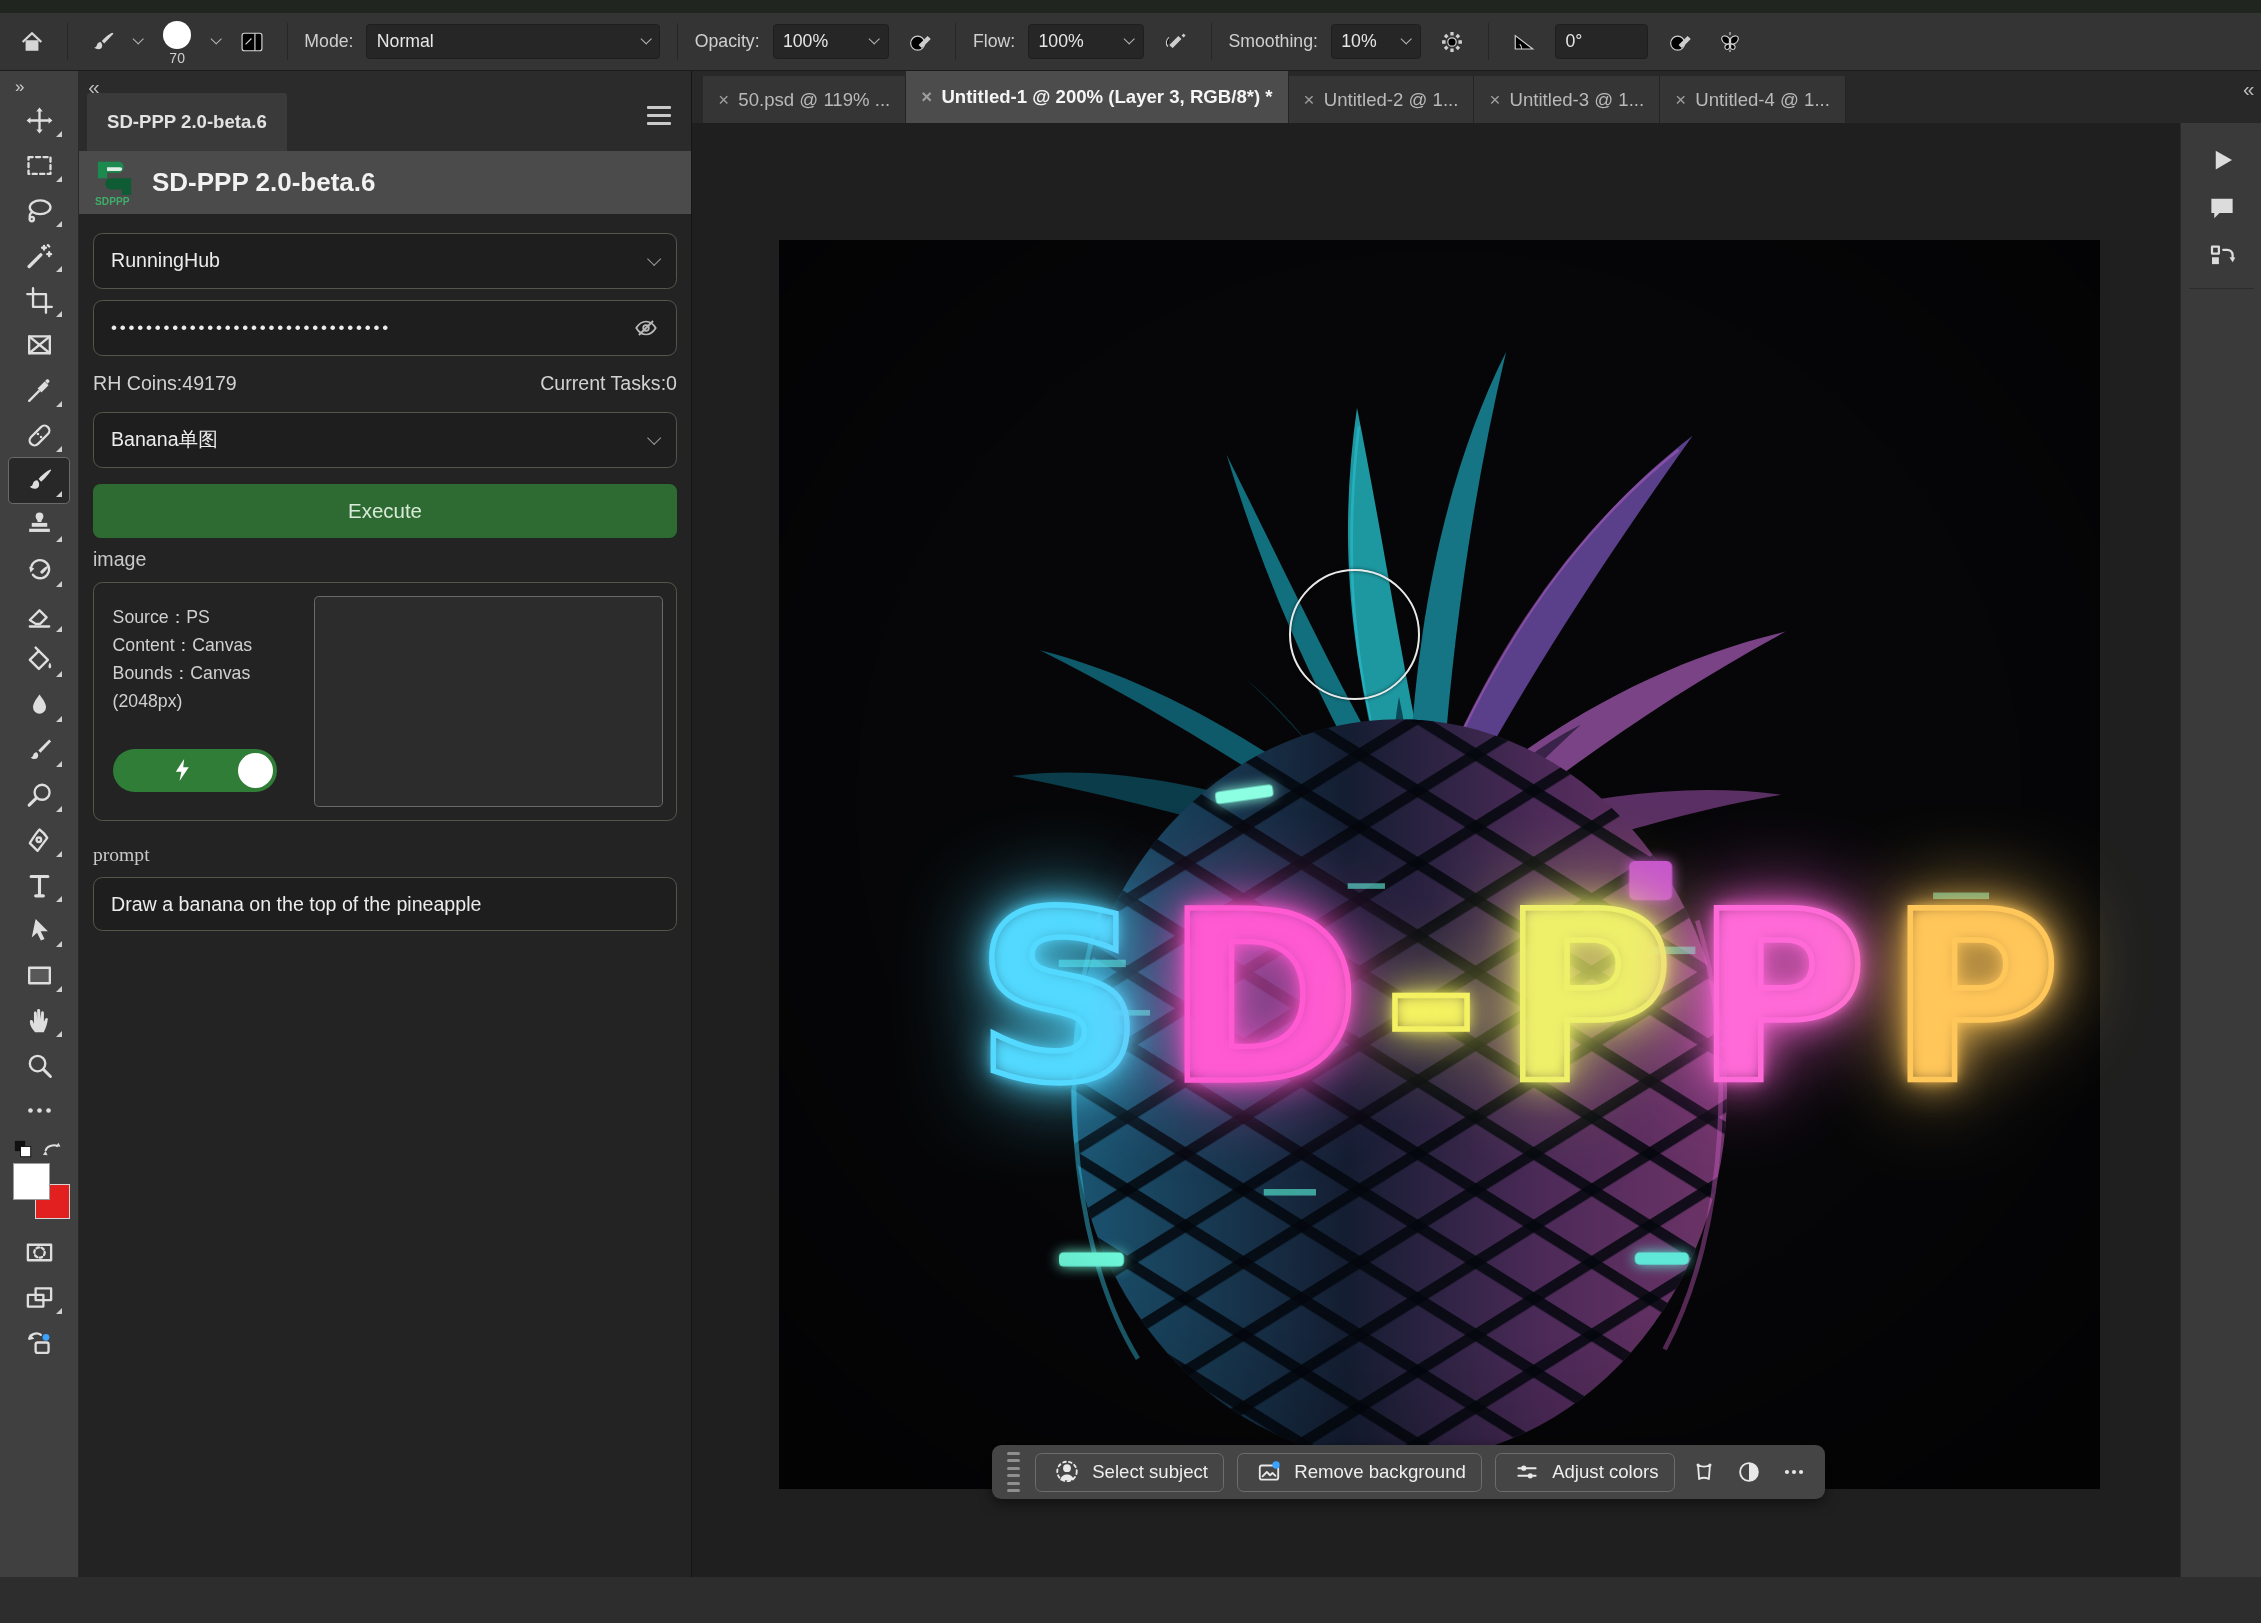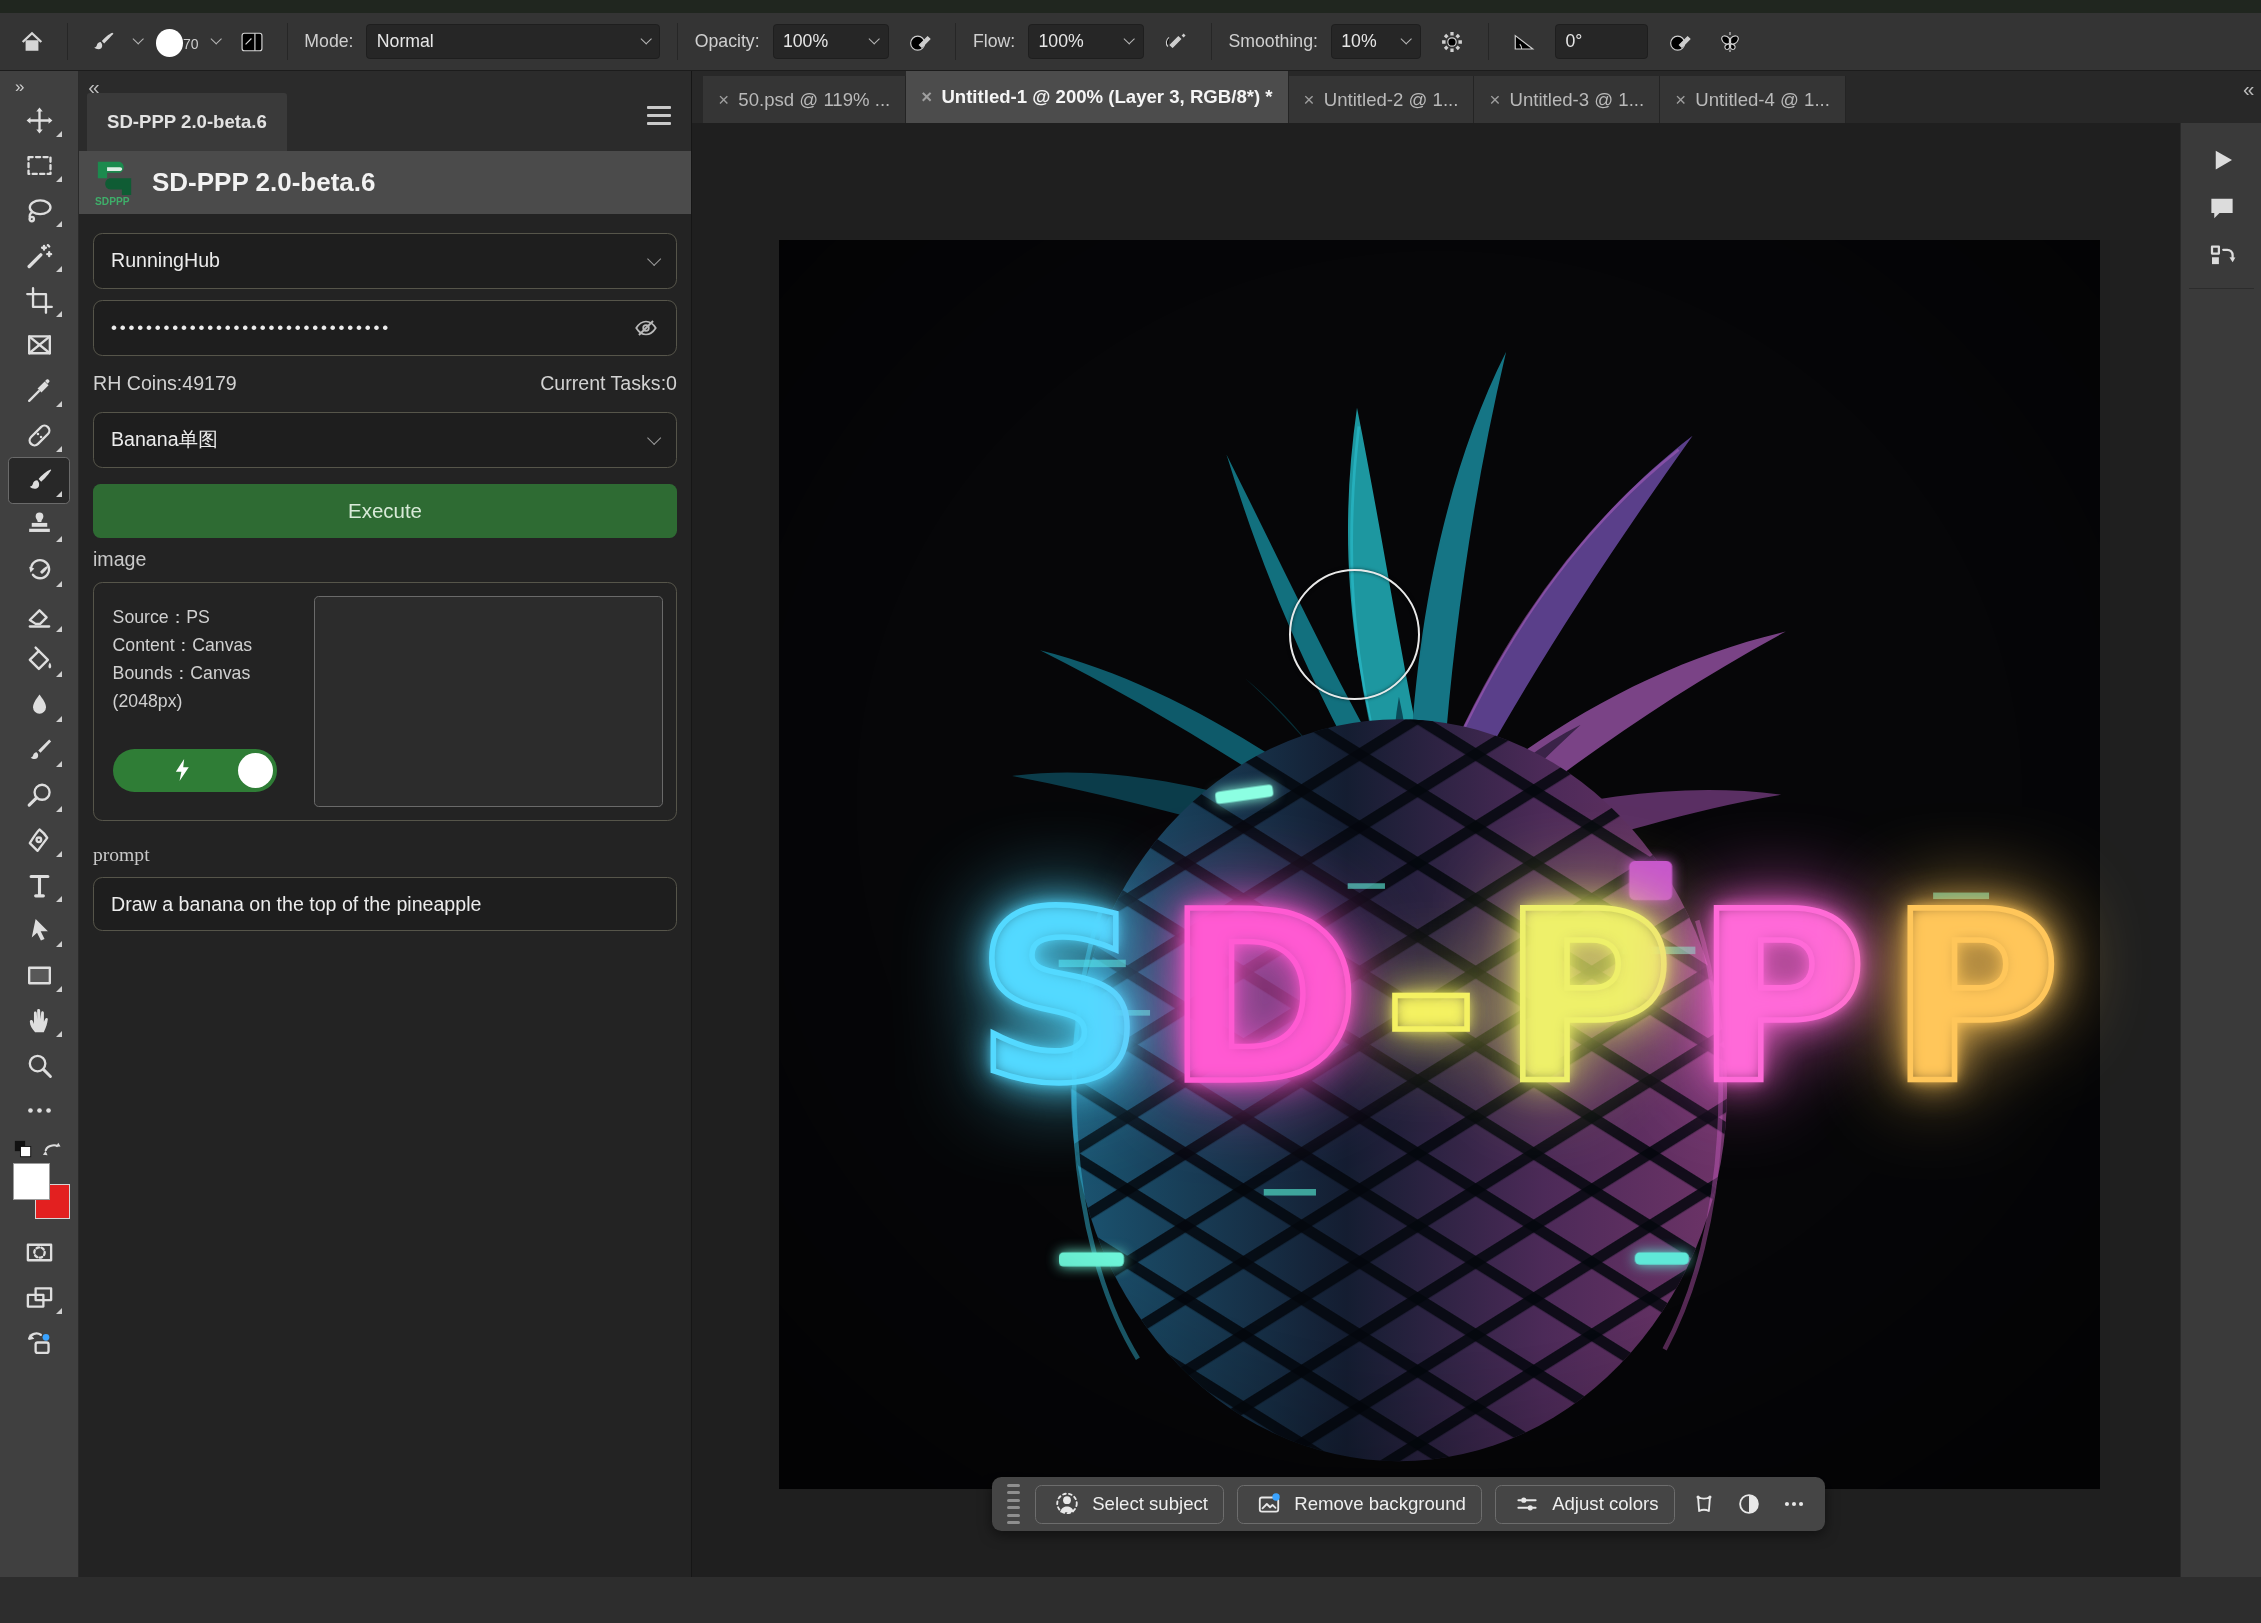--- a/index.html
+++ b/index.html
@@ -15,21 +15,21 @@
   .light { width:20.5px; height:20.5px; border-radius:50%; }
   .l-red{background:#ff5f57;} .l-yel{background:#febc2e;} .l-grn{background:#28c840;}
   .wtitle { position:absolute; left:50%; top:50%; transform:translate(-50%,-50%);
             font-size:20.5px; font-weight:bold; color:#e4e4e4; }
 
   .optionsbar { height:58px; background:#343434; border-bottom:0.9px solid #1c1c1c;
                 display:flex; align-items:center; gap:13px; padding:0 13px; font-size:17.7px; }
   .ob-sep { width:0.9px; height:37px; background:#262626; margin:0 3.7px; }
   .ob-ic { display:flex; align-items:center; justify-content:center; width:37px; height:37px; }
   .ob-ic svg { width:28px; height:28px; }
-  .brushtip { display:flex; flex-direction:row; align-items:center; width:43px; margin-top:3.7px; }
+  .brushtip { display:flex; flex-direction:column; align-items:center; width:43px; margin-top:3.7px; }
   .tipcircle { width:28px; height:28px; border-radius:50%; background:#fff; }
   .tipnum { font-size:14px; color:#cfcfcf; margin-top:0.9px; }
   .sel { display:flex; align-items:center; justify-content:space-between; gap:9.3px;
          background:#262626; border:0.9px solid #1e1e1e; border-radius:3.7px;
          height:35px; padding:0 9.3px; color:#e6e6e6;text-align:center; }
   .chev { width:8.4px; height:8.4px; border-right:1.9px solid #b5b5b5; border-bottom:1.9px solid #b5b5b5;
           transform:rotate(45deg); margin-top:-3.7px; flex:0 0 auto; }
   .anglebox { background:#262626; border:0.9px solid #1e1e1e; border-radius:3.7px; height:35px;
               width:93px; display:flex; align-items:center; padding:0 9.3px; color:#e6e6e6; }
   .lbl { color:#cfcfcf; }
@@ -102,21 +102,21 @@
   .pasteboard { position:relative; flex:1; background:#1f1f1f; overflow:hidden; }
   .canvas { position:absolute; left:87px; top:117px; width:1321px; height:1249px; background:#060608; }
   .canvas svg.art { position:absolute; inset:0; }
   .neon { position:absolute; left:196px; top:641px; width:1086px; display:flex; justify-content:space-between;
           font-family:"DejaVu Sans", sans-serif; font-weight:bold; font-size:235px; line-height:1; }
   .neon span { color:transparent; -webkit-text-stroke:5.6px var(--c);
                text-shadow:0 0 13px var(--c), 0 0 37px var(--c), 0 0 89px var(--c); }
   .cursor { position:absolute; left:597px; top:446px; width:131px; height:131px; border:2.3px solid #e9e9e9;
             border-radius:50%; box-shadow:0 0 3.7px rgba(0,0,0,.6), inset 0 0 3.7px rgba(0,0,0,.6); }
 
-  .taskbar { position:absolute; left:300px; top:1354px; height:54px; background:#454545; border-radius:9.3px;
+  .taskbar { position:absolute; left:300px; top:1322px; height:54px; background:#454545; border-radius:9.3px;
              box-shadow:0 3.7px 13px rgba(0,0,0,.5); display:flex; align-items:center; gap:13px; padding:0 15px; }
   .grip { display:flex; flex-direction:column; gap:4.7px; margin-right:1.9px; }
   .grip i { width:13px; height:2.8px; background:#8f8f8f; border-radius:1.9px; }
   .tbbtn { display:flex; align-items:center; gap:9.3px; height:39px; padding:0 15px;
            border:0.9px solid #6d6d6d; border-radius:6.5px; font-size:18.6px; color:#eee; white-space:nowrap; }
   .tbic { width:32px; height:32px; display:flex; align-items:center; justify-content:center; }
   .tbic svg { width:26px; height:26px; stroke:#e8e8e8; fill:none; stroke-width:1.7; stroke-linecap:round; stroke-linejoin:round; }
   .tbic .f { fill:#e8e8e8; stroke:none; }
 
   

